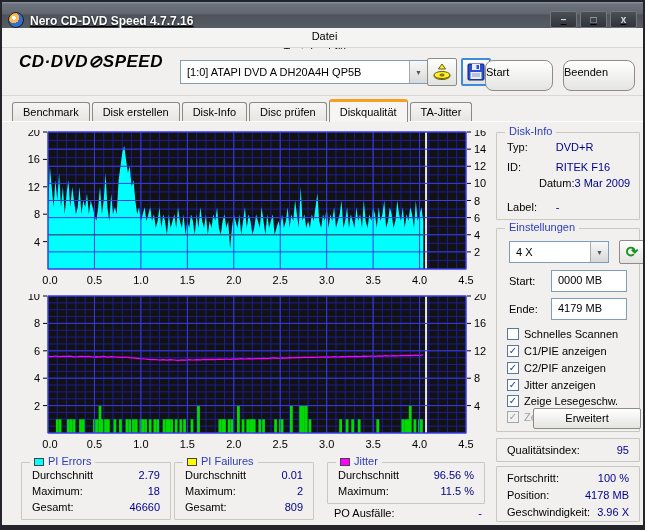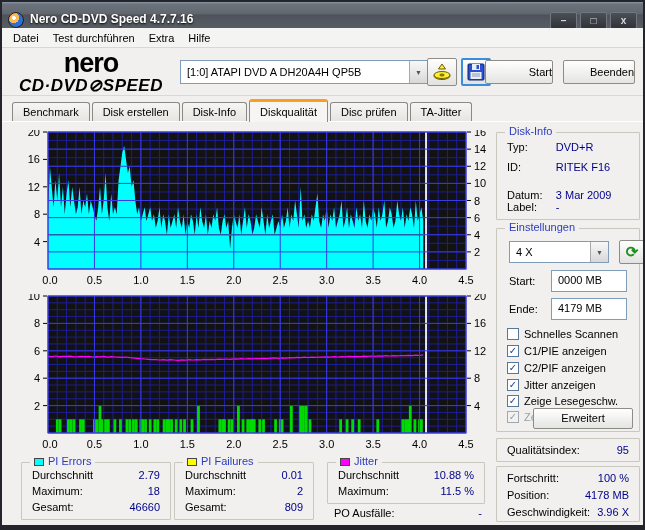--- a/index.html
+++ b/index.html
@@ -5,52 +5,52 @@
   * { margin:0; padding:0; box-sizing:border-box; }
   html,body { background:#777; font-family:"Liberation Sans", sans-serif; }
   #window {
     position:relative; width:645px; height:530px; background:#f1f0ee;
     border:2px solid #23252b; border-bottom-width:5px; overflow:hidden;
     font-size:11px; color:#000;
   }
   
   #titlebar { position:absolute; left:0; top:0; right:0; height:26px;
     background:linear-gradient(180deg,#8b97a6 0,#6d737d 8%,#62676f 45%,#4e525a 50%,#585d65 100%);
-    display:flex; align-items:flex-start; padding:10px 6px; }
+    display:flex; align-items:flex-end; padding:0 6px;text-decoration:underline; }
   #titlebar .appicon { width:16px; height:16px; border-radius:50%;
     background:radial-gradient(circle at 35% 35%, #fff 0 15%, #ffb84d 16% 40%, #2f6fd0 41% 75%, #16325f 76%);
     border:1px solid #222; margin-right:6px; flex:0 0 auto; }
   #titlebar .title { color:#fff; font-weight:bold; font-size:12px; text-shadow:0 1px 2px #000; flex:1; }
   .winbtn { width:27px; height:17px; margin-left:3px; display:flex; align-items:center; justify-content:center;
     background:linear-gradient(#4b4f56,#303339); border:1px solid #717680; border-radius:2px;
     color:#d6dae0; font-size:10px; font-weight:bold; line-height:1; cursor:default; }
   
   #menubar { position:absolute; left:0; top:26px; right:0; height:20px; background:#f4f4f2;
-    border-bottom:1px solid #d9d8d4; display:flex; align-items:center; padding-left:4px; }
+    border-bottom:1px solid #d9d8d4; display:flex; align-items:center; padding-left:4px;flex-direction:column; }
   #menubar span { padding:2px 7px; }
   
   #toolbar { position:absolute; left:0; top:47px; right:0; height:47px; background:#f1f0ee;
     border-bottom:1px solid #d9d8d4; }
   #logo { position:absolute; left:14px; top:2px; width:150px; text-align:center; color:#000; }
   #logo .l1 { font-size:27px; font-weight:900; letter-spacing:-1px; line-height:24px; }
   #logo .l2 { font-size:17px; font-weight:900; font-style:italic; letter-spacing:0.5px; }
   #drive-combo { position:absolute; left:166px; top:11px; width:248px; height:24px;
     background:#fff; border:1px solid #7f9db9; display:flex; align-items:center;margin-left:12px; }
   #drive-combo .val { flex:1; padding-left:6px; white-space:nowrap; overflow:hidden; }
   .combo-arrow { width:18px; height:100%; background:linear-gradient(#f8f8f8,#d8d8d8);
     border-left:1px solid #a9a9a9; display:flex; align-items:center; justify-content:center;
     font-size:7px; color:#555; }
   .toolbtn { position:absolute; top:9px; width:30px; height:28px;
     background:linear-gradient(#fefefe,#e2e2e0); border:1px solid #8d8d85; border-radius:2px;
     display:flex; align-items:center; justify-content:center; }
   #btn-eject { left:425px; }
   #btn-save { left:459px; border:2px solid #3a8ddd; }
-  .pushbtn { position:absolute; top:11px; height:24px;
-    background:linear-gradient(#ffffff,#e4e4e2); border:1px solid #8d8d85; border-radius:2px;
-    text-align:right; line-height:22px; }
+  .pushbtn { position:absolute; top:11px; height:31px;
+    background:linear-gradient(#ffffff,#e4e4e2); border:1px solid #8d8d85; border-radius:8px;
+    text-align:left; line-height:22px; }
   #btn-start { left:483px; width:68px; }
   #btn-quit  { left:561px; width:72px; }
   
   #tabbar { position:absolute; left:10px; top:97px; right:0; height:23px; display:flex; align-items:flex-end; }
   .tab { height:20px; padding:0 10px; line-height:19px; background:linear-gradient(#f6f5f3,#e6e4e0);
     border:1px solid #8a8a84; border-bottom:none; border-radius:3px 3px 0 0; margin-right:2px; }
   .tab.active { height:23px; background:#f6f5f3; border-top:3px solid #f7a01d; line-height:20px;
     position:relative; z-index:2; }
   #tabpage { position:absolute; left:0; top:119px; right:0; bottom:0; background:#f1f0ee;
     border-top:1px solid #fff; }
@@ -81,21 +81,21 @@
     padding:3px 12px 0 6px; }
   .flabel { position:absolute; left:12px; }
   .cb { position:absolute; left:10px; right:6px; height:15px; display:flex; align-items:center; }
   .cb .box { width:12px; height:12px; background:#fff; border:1px solid #56789c; margin-right:5px;
     display:flex; align-items:center; justify-content:center; font-size:10px; color:#1a3f8f;
     line-height:1; flex:0 0 auto; }
   .cb .mark { visibility:hidden; }
   .cb.checked .mark { visibility:visible; }
   .cb.disabled { color:#9aa0a3; }
   .cb.disabled .box { border-color:#9fa8b0; background:#f2f2f0; color:#959ca1; }
-  #btn-adv { position:absolute; left:36px; top:179px; width:100px; height:21px;
+  #btn-adv { position:absolute; left:36px; top:179px; width:108px; height:21px;
     background:linear-gradient(#ffffff,#e4e4e2); border:1px solid #8d8d85; border-radius:2px;
     text-align:center; line-height:19px; }
   svg text { font-family:"Liberation Sans", sans-serif; font-size:11px; fill:#000; }
 </style>
 </head>
 <body>
 
 <div id="window">
 
   <div id="titlebar">
@@ -108,21 +108,20 @@
 
   <div id="menubar">
     <span>Datei</span>
     <span>Test durchführen</span>
     <span>Extra</span>
     <span>Hilfe</span>
   </div>
 
   <div id="toolbar">
     <div id="logo">
-      <div class="l1">nero</div>
       <div class="l2">CD·DVD⊘SPEED</div>
     </div>
     <div id="drive-combo">
       <div class="val">[1:0]   ATAPI DVD A  DH20A4H QP5B</div>
       <div class="combo-arrow">▼</div>
     </div>
     <div class="toolbtn" id="btn-eject">
       <svg width="20" height="20" viewBox="0 0 20 20">
         <ellipse cx="10" cy="14" rx="8" ry="3.5" fill="#f0dc00" stroke="#6b5e00"></ellipse>
         <ellipse cx="10" cy="13" rx="8" ry="3.5" fill="#ffee33" stroke="#6b5e00"></ellipse>
@@ -141,22 +140,22 @@
       </svg>
     </div>
     <div class="pushbtn" id="btn-start">Start</div>
     <div class="pushbtn" id="btn-quit">Beenden</div>
   </div>
 
   <div id="tabbar">
     <div class="tab">Benchmark</div>
     <div class="tab">Disk erstellen</div>
     <div class="tab">Disk-Info</div>
+    <div class="tab">Disc prüfen</div>
     <div class="tab active">Diskqualität</div>
-    <div class="tab">Disc prüfen</div>
     <div class="tab">TA-Jitter</div>
   </div>
 
   <div id="tabpage"></div>
 
   <svg id="chart0" class="chart" viewBox="0 0 478 160">
       <rect x="30" y="2" width="418" height="137" fill="#121212"></rect>
       <line x1="39.28888888888889" y1="2" x2="39.28888888888889" y2="139" stroke="#1d1d96" stroke-width="1"></line>
       <line x1="48.57777777777778" y1="2" x2="48.57777777777778" y2="139" stroke="#1d1d96" stroke-width="1"></line>
       <line x1="57.866666666666674" y1="2" x2="57.866666666666674" y2="139" stroke="#1d1d96" stroke-width="1"></line>
@@ -462,21 +461,21 @@
   <div class="gbox" style="left:494px; top:130px; width:144px; height:88px;">
     <span class="legend">Disk-Info</span>
     <div class="row dirow" style="top:8px;">
         <span class="lab">Typ:</span>
         <span class="val">DVD+R</span>
       </div>
     <div class="row dirow" style="top:28px;">
         <span class="lab">ID:</span>
         <span class="val">RITEK F16</span>
       </div>
-    <div class="row dirow" style="top:56px;">
+    <div class="row dirow" style="top:44px;margin-left:32px;">
         <span class="lab">Datum:</span>
         <span class="val">3 Mar 2009</span>
       </div>
     <div class="row dirow" style="top:68px;">
         <span class="lab">Label:</span>
         <span class="val">-</span>
       </div>
   </div>
 
   <div class="gbox" style="left:494px; top:226px; width:144px; height:204px;">
@@ -582,21 +581,21 @@
     <div class="row" style="top:38px;">
         <span class="lab">Gesamt:</span>
         <span class="val">809</span>
       </div>
   </div>
 
   <div class="gbox" style="left:325px; top:460px; width:158px; height:42px;">
     <span class="legend"><span class="swatch" id="sw2" style="background: rgb(255, 0, 255);"></span><span>Jitter</span></span>
     <div class="row" style="top:6px;">
         <span class="lab">Durchschnitt</span>
-        <span class="val">10.88 %</span>
+        <span class="val">96.56 %</span>
       </div>
     <div class="row" style="top:22px;">
         <span class="lab">Maximum:</span>
         <span class="val">11.5 %</span>
       </div>
   </div>
   <div class="row" style="position:absolute; left:332px; top:505px; width:148px;">
     <span class="lab">PO Ausfälle:</span>
     <span class="val">-</span>
   </div>

